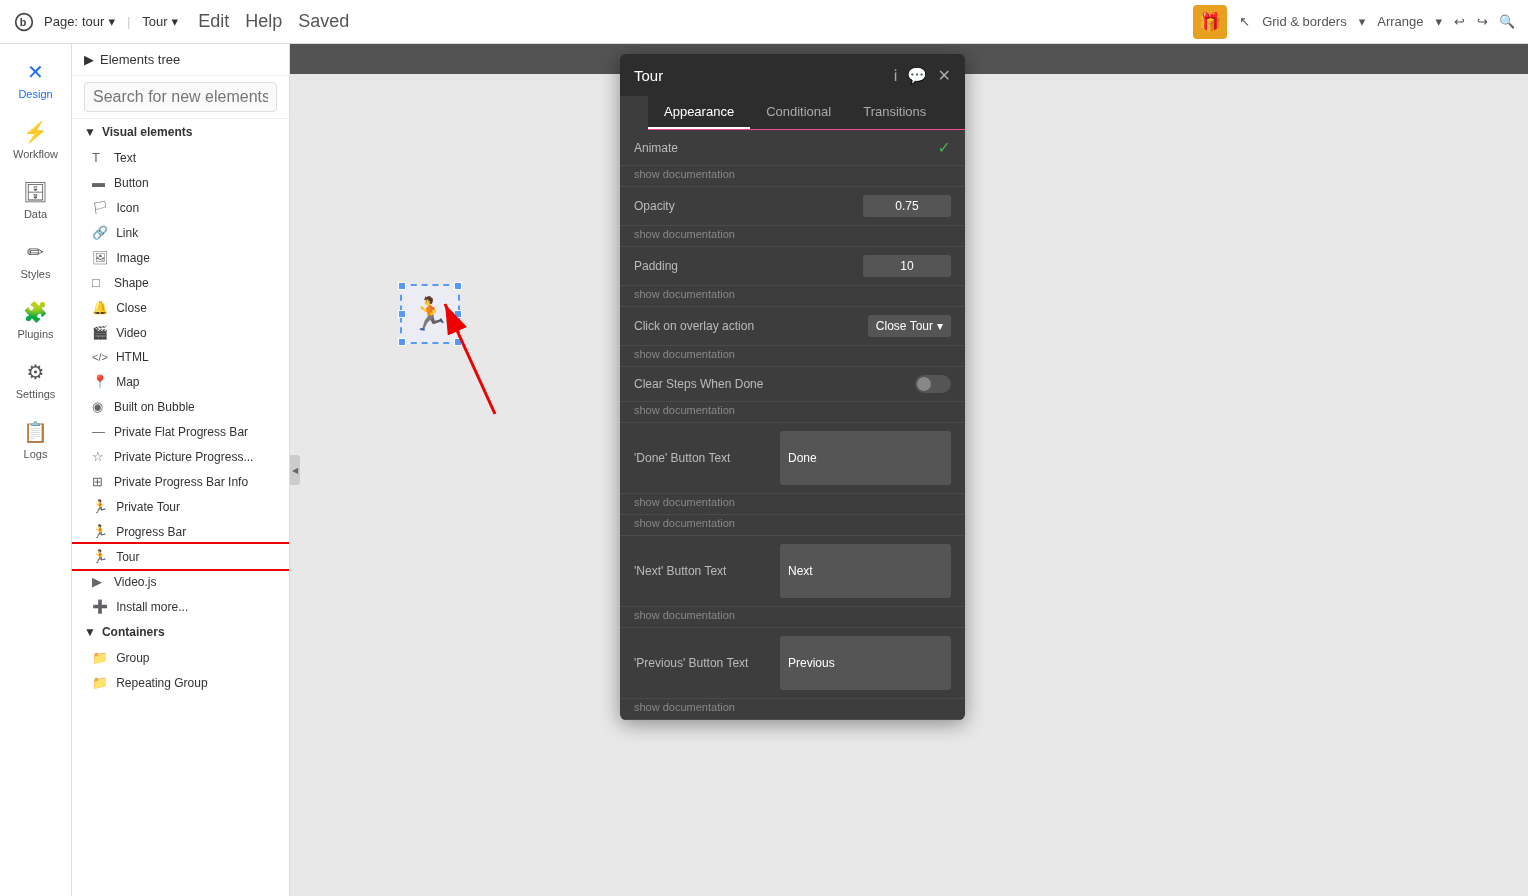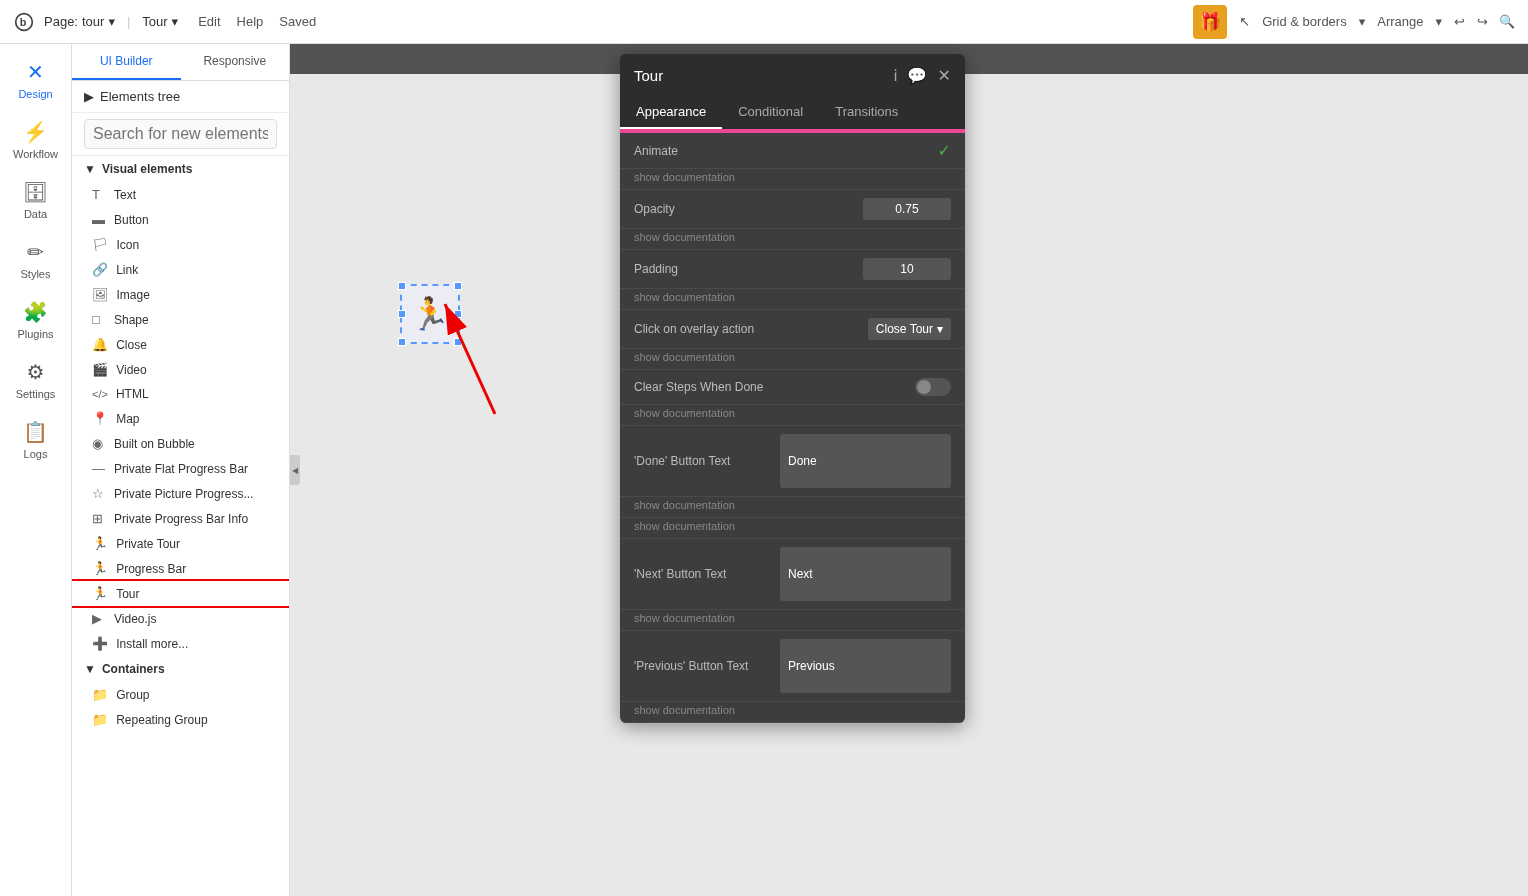--- a/index.html
+++ b/index.html
@@ -10,21 +10,21 @@
       display: flex; align-items: center; height: 44px;
       background: #fff; border-bottom: 1px solid #ddd;
       padding: 0 12px; gap: 8px; position: fixed; top: 0; left: 0; right: 0; z-index: 100;
     }
     .topbar-logo { width: 24px; height: 24px; display: flex; align-items: center; justify-content: center; }
     .topbar-logo svg { width: 20px; height: 20px; }
     .topbar-page { display: flex; align-items: center; gap: 4px; color: #333; font-size: 13px; }
     .topbar-sep { color: #ccc; margin: 0 4px; }
     .topbar-tour { display: flex; align-items: center; gap: 4px; color: #333; font-size: 13px; }
     .topbar-actions { display: flex; align-items: center; gap: 16px; margin-left: 12px; }
-    .topbar-actions span { font-size: 13px; color: #555; cursor: pointer; }
+    .topbar-actions span { font-size: 18px; color: #555; cursor: pointer; }
     .topbar-saved { color: #888; font-size: 13px; }
     .topbar-right { margin-left: auto; display: flex; align-items: center; gap: 12px; }
     .gift-btn { background: #e8a020; color: #fff; border: none; width: 34px; height: 34px; border-radius: 4px; display: flex; align-items: center; justify-content: center; cursor: pointer; font-size: 18px; }
     .topbar-right-actions { display: flex; align-items: center; gap: 12px; color: #555; font-size: 13px; }
     .topbar-right-actions span { cursor: pointer; display: flex; align-items: center; gap: 4px; }
 
     
     .sidebar {
       position: fixed; top: 44px; left: 0; width: 72px;
       background: #fff; border-right: 1px solid #ddd;
@@ -104,21 +104,21 @@
       box-shadow: 0 4px 20px rgba(0,0,0,0.4);
     }
     .props-header {
       display: flex; align-items: center; justify-content: space-between;
       padding: 10px 14px; background: #2d2d2d;
     }
     .props-title { color: #fff; font-size: 15px; font-weight: 500; }
     .props-header-icons { display: flex; align-items: center; gap: 10px; color: #aaa; font-size: 16px; }
     .props-header-icons span { cursor: pointer; }
 
-    .props-tabs { display: flex; background: #2d2d2d; border-bottom: 4px solid #ec4899; }
+    .props-tabs { display: flex; background: #2d2d2d; border-bottom: 1px solid #ec4899; margin-left: 28px; }
     .props-tab {
       padding: 8px 16px; font-size: 13px; cursor: pointer; color: #aaa;
       border-bottom: 2px solid transparent;
     }
     .props-tab.active { color: #fff; border-bottom-color: #fff; }
 
     .props-body { padding: 0; }
     .prop-row {
       display: flex; align-items: center; justify-content: flex-end;
       padding: 8px 14px; border-bottom: 1px solid #4a4a4a;
@@ -215,24 +215,20 @@
     <span class="sidebar-icon">⚙</span>
     <span>Settings</span>
   </div>
   <div class="sidebar-item">
     <span class="sidebar-icon">📋</span>
     <span>Logs</span>
   </div>
 </div>
 
 <div class="elements-panel">
-  <div class="panel-tabs">
-    <div class="panel-tab active">UI Builder</div>
-    <div class="panel-tab">Responsive</div>
-  </div>
   <div class="elements-tree-header">
     <span>▶</span>
     <span>Elements tree</span>
   </div>
   <div class="search-box">
     <input class="search-input" type="text" placeholder="Search for new elements..." style="">
   </div>
 
   <div class="section-header">
     <span>▼</span>

